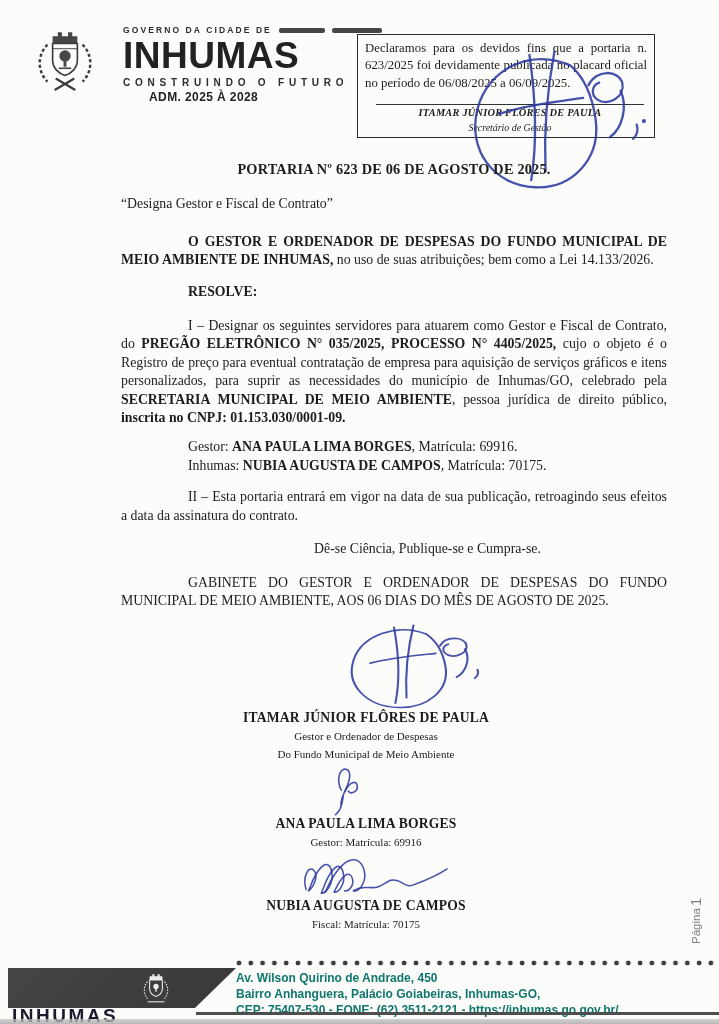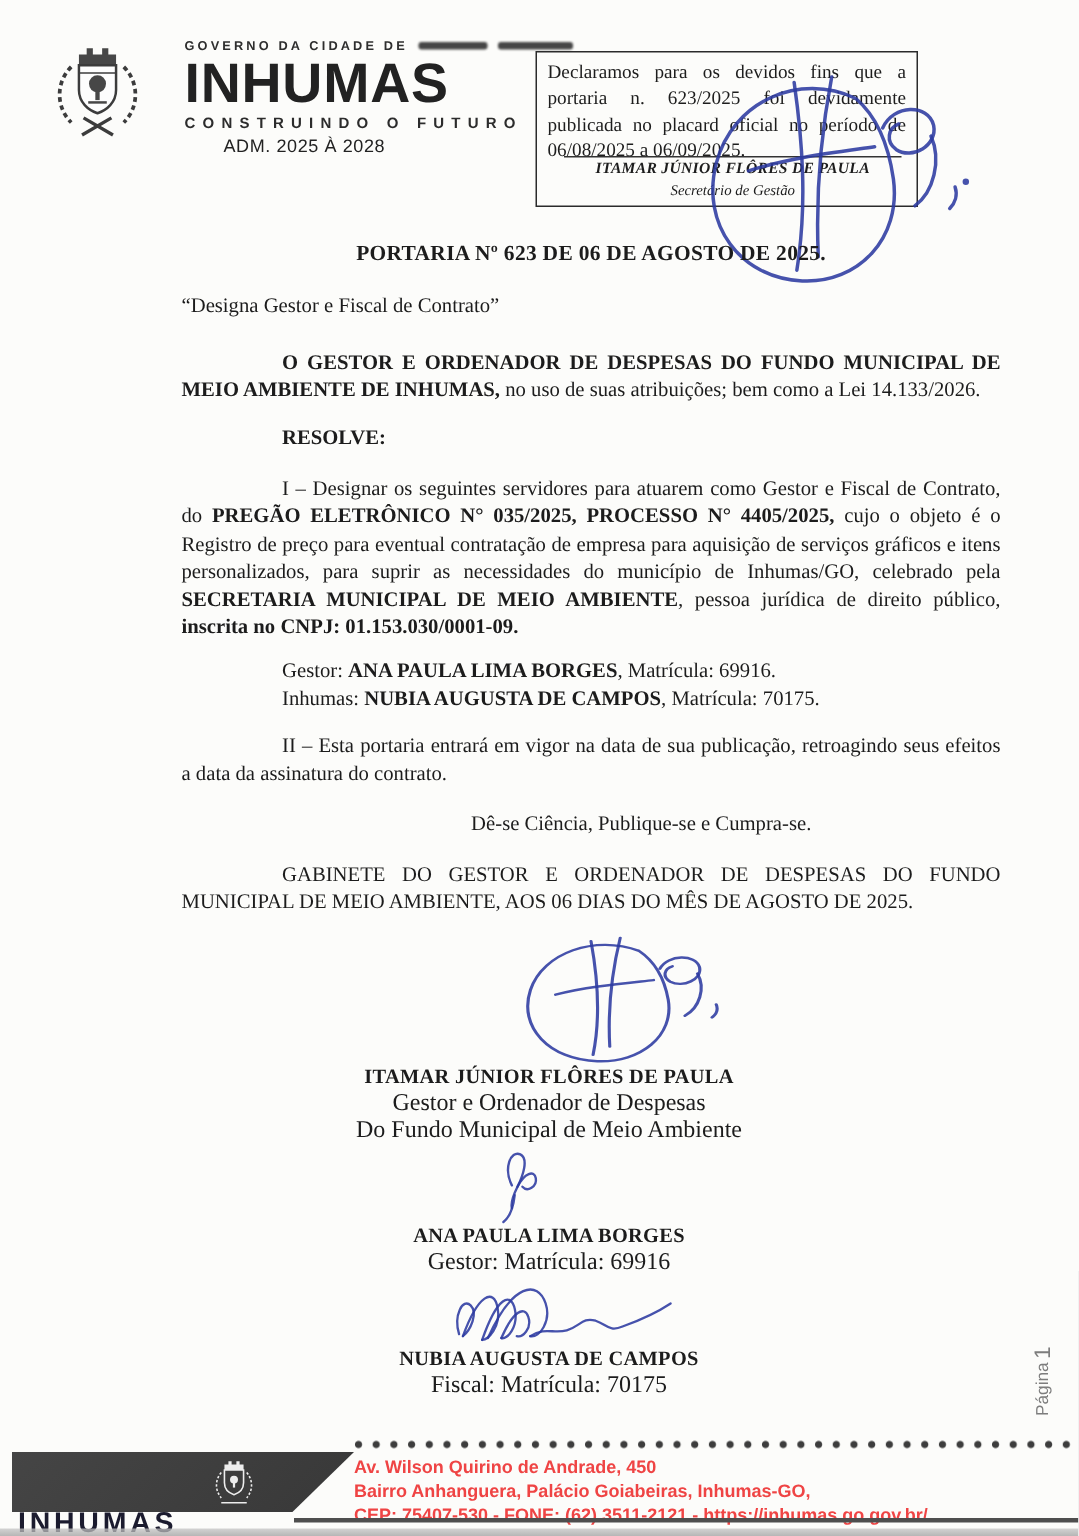--- a/index.html
+++ b/index.html
@@ -16,24 +16,24 @@
   .crest{position:absolute;left:34px;top:26px;width:62px;height:66px;}
   .hdr-text{position:absolute;left:103px;top:25px;width:260px;margin-left:20px;}
   .gov-line{font-family:"Liberation Sans",sans-serif;font-size:8.5px;font-weight:bold;
     letter-spacing:2.1px;color:#2e2e2e;white-space:nowrap;display:flex;align-items:center;gap:7px;}
   .smudge{display:inline-block;height:5px;background:#272727;filter:blur(.7px);opacity:.85;border-radius:2px;}
   .smudge.a{width:46px;} .smudge.b{width:50px;}
   .city-name{font-family:"Liberation Sans",sans-serif;font-size:37px;font-weight:800;
     letter-spacing:.5px;color:#222;line-height:1;margin-top:2px;}
   .tagline{font-family:"Liberation Sans",sans-serif;font-size:10px;font-weight:600;
     letter-spacing:4.8px;color:#2c2c2c;margin-top:3px;white-space:nowrap;}
-  .adm{font-family:"Liberation Sans",sans-serif;font-size:12px;font-weight:normal;
+  .adm{font-family:"Liberation Sans",sans-serif;font-size:12px;font-weight:bold;
     color:#222;margin:2px 0 0 26px;letter-spacing:.4px;}
   
-  .stamp{position:absolute;left:357px;top:34px;width:255px;height:104px;
+  .stamp{position:absolute;left:357px;top:34px;width:298px;height:104px;
     border:1.6px solid #2b2b2b;box-sizing:border-box;padding:5px 7px 0 7px;
     font-size:12.8px;line-height:1.36;text-align:justify;color:#1d1d1d;}
   .stamp-sign{position:absolute;left:18px;right:10px;bottom:3px;text-align:center;}
   .stamp-rule{border:none;border-top:1.2px solid #333;margin:0 0 1px 0;}
   .stamp-name{font-size:10.4px;font-weight:bold;font-style:italic;letter-spacing:.2px;}
   .stamp-role{font-size:9.9px;font-style:italic;}
   
   .ink{position:absolute;pointer-events:none;}
   .ink path{fill:none;stroke:#2c3aa0;stroke-linecap:round;stroke-linejoin:round;opacity:.88;}
   
@@ -43,41 +43,41 @@
   .para{text-align:justify;text-indent:67px;margin:0 0 13px 0;}
   .resolve{font-weight:bold;padding-left:67px;margin:0 0 16px 0;}
   .para-i{margin-bottom:11px;}
   .servants{padding-left:67px;margin:0 0 13px 0;}
   .para-ii{margin-bottom:15px;}
   .closing{padding-left:67px;margin:0 0 15px 0;text-align:center;}
   .cabinet{font-weight:normal;text-align:justify;text-indent:67px;margin:0;}
   
   .sig-block{position:absolute;left:93px;width:546px;text-align:center;line-height:18px;}
   .sig-name{font-weight:bold;font-size:13.6px;letter-spacing:.2px;}
-  .sig-role{font-size:16px;}
+  .sig-role{font-size:11px;}
   
   .page-marker{position:absolute;left:687px;top:874px;height:70px;
     writing-mode:vertical-rl;transform:rotate(180deg);
     color:#7d7d7d;font-family:"Liberation Sans",sans-serif;font-size:11.5px;
     display:flex;align-items:center;gap:2px;}
   .page-marker .num{font-size:15px;}
   
   .footer-block{position:absolute;left:8px;top:968px;width:228px;height:40px;
     background:linear-gradient(135deg,#454545,#383838);
     clip-path:polygon(0 0,100% 0,82% 100%,0 100%);}
   .footer-crest{position:absolute;left:136px;top:971px;width:40px;height:34px;}
   .footer-brand{position:absolute;left:12px;top:1005px;
     font-family:"Liberation Sans",sans-serif;font-size:19px;font-weight:800;
     letter-spacing:2.5px;color:#1b1b2e;}
   .dots{position:absolute;left:236px;top:959px;width:478px;height:8px;
     background-image:radial-gradient(circle at 3px 4px,#3d3d3d 2.1px,transparent 2.7px);
     background-size:11.8px 8px;background-repeat:repeat-x;}
   .footer-address{position:absolute;left:236px;top:971px;width:470px;
     font-family:"Liberation Sans",sans-serif;font-size:12px;font-weight:bold;
-    color:#ef4444;line-height:15.8px;}
+    color:#0f766e;line-height:15.8px;}
   .footer-rule{position:absolute;left:196px;top:1012px;width:523px;height:3.2px;background:#4e4e4e;}
   .footer-band{position:absolute;left:0;top:1019px;width:719px;height:5px;
     background:linear-gradient(#c6c6c6,#9f9f9f);opacity:.75;}
 </style>
 </head>
 <body>
 
 <div class="page">
 
   <svg class="crest" viewBox="0 0 60 64">

